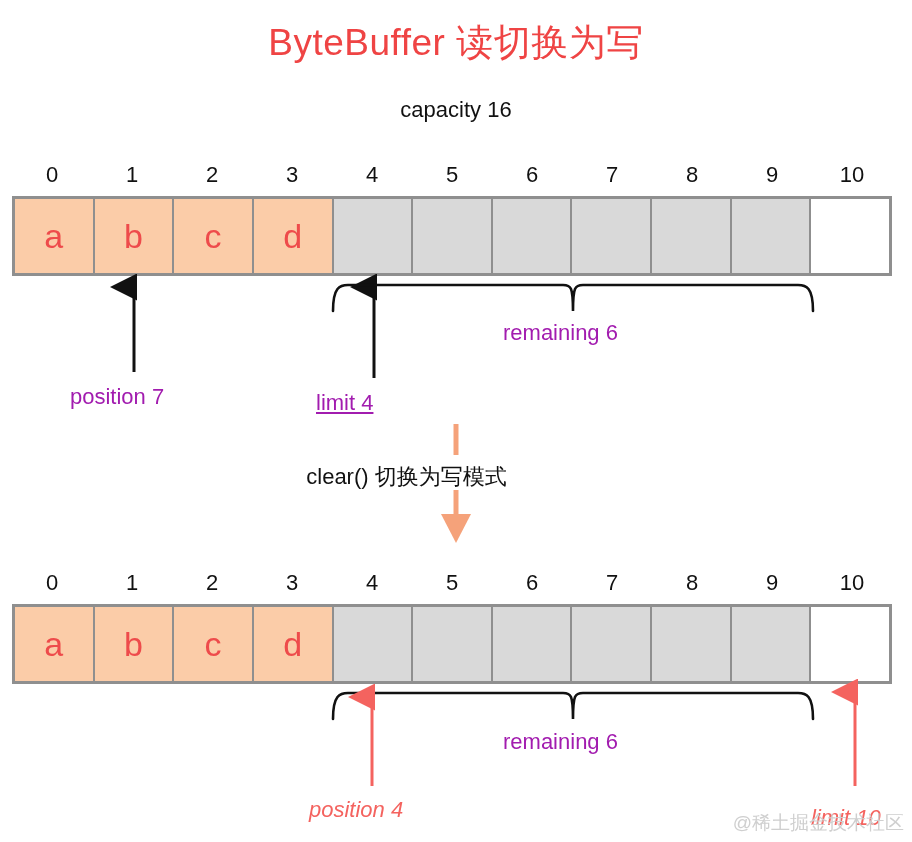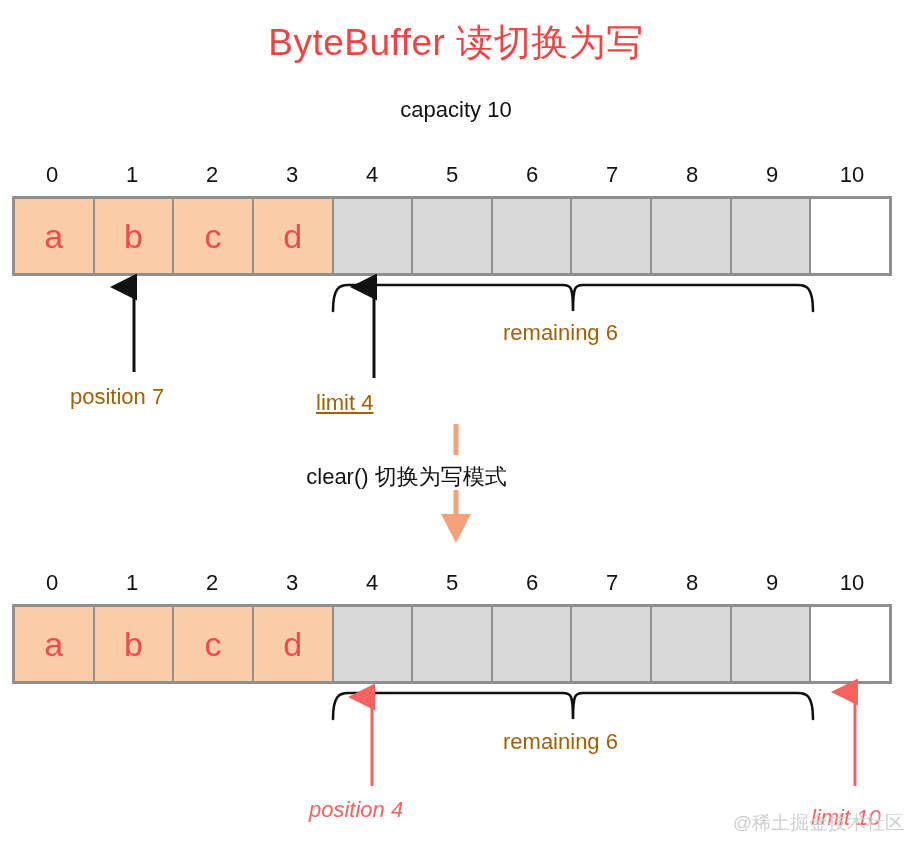--- a/index.html
+++ b/index.html
@@ -99,21 +99,21 @@
     width: 912px; height: 842px;
     pointer-events: none;
   }
 
   
   .lbl {
     position: absolute;
     font-size: 22px;
     white-space: nowrap;
   }
-  .lbl.black { color: #a16207; }
+  .lbl.black { color: #a21caf; }
   .lbl.red   { color: #f4635f; font-style: italic; }
 
   .transition-text {
     position: absolute;
     top: 462px;
     left: 0;
     width: 813px;
     text-align: center;
     font-size: 22px;
     color: #111111;
@@ -128,21 +128,21 @@
     color: #cfcfcf;
     white-space: nowrap;
   }
 </style>
 </head>
 <body>
 
 <div id="page">
 
   <div class="title">ByteBuffer 读切换为写</div>
-  <div class="subtitle">capacity 10</div>
+  <div class="subtitle">capacity 16</div>
 
   <div class="ruler" style="top:160px;">
     <div class="tick">0</div>
     <div class="tick">1</div>
     <div class="tick">2</div>
     <div class="tick">3</div>
     <div class="tick">4</div>
     <div class="tick">5</div>
     <div class="tick">6</div>
     <div class="tick">7</div>

